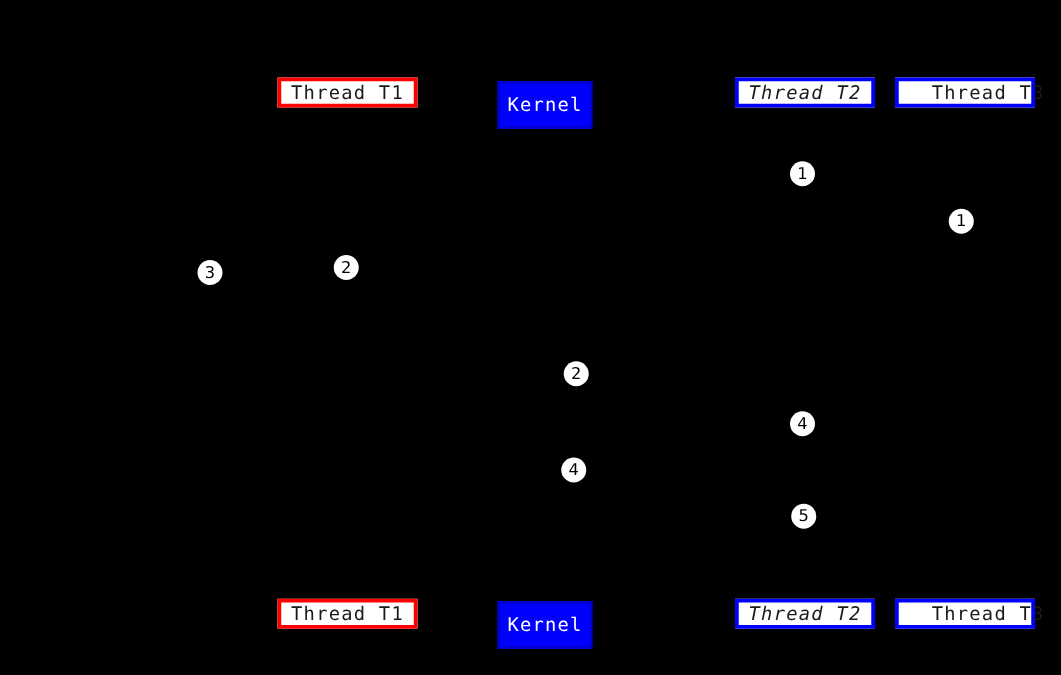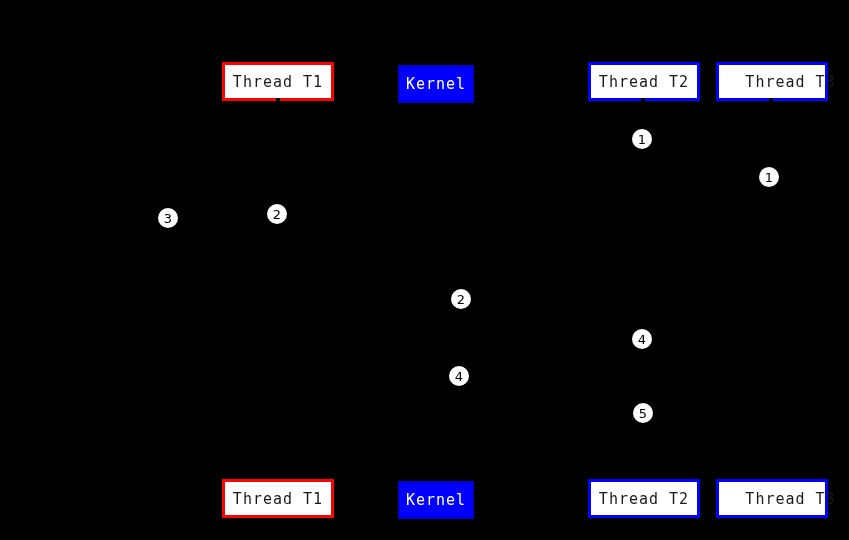--- a/index.html
+++ b/index.html
@@ -18,35 +18,35 @@
     background: #ffffff;
     display: flex;
     align-items: center;
     justify-content: center;
     font-family: "DejaVu Sans Mono", monospace;
     font-size: 15px;
     letter-spacing: 1px;
     color: #1a1a1a;
     white-space: nowrap;
   }
-  .actor-thread { width: 112px; height: 39px; border: 3px solid #0000ff; }
+  .actor-thread { width: 112px; height: 24px; border: 3px solid #0000ff; }
   .actor-t1 { border-color: #ff0000; }
   .actor-kernel {
     width: 76px; height: 38px;
     background: #0000ff;
     border: 2px solid #0000d0;
     color: #ffffff;
   }
   .row-top .actor-thread { top: 62px; }
   .row-top .actor-kernel { top: 65px; }
   .row-bottom .actor-thread { top: 479px; }
   .row-bottom .actor-kernel { top: 481px; }
   .x-t1 { left: 222px; }
   .x-kernel { left: 398px; }
-  .x-t2 { left: 588px; }
+  .x-t2 { left: 588px; font-style: italic; }
   .x-t3 { left: 716px; padding-left: 37px; }
   
   .lifeline {
     position: absolute;
     width: 3px;
     top: 103px;
     height: 376px;
     background: #000000;
   }
   

